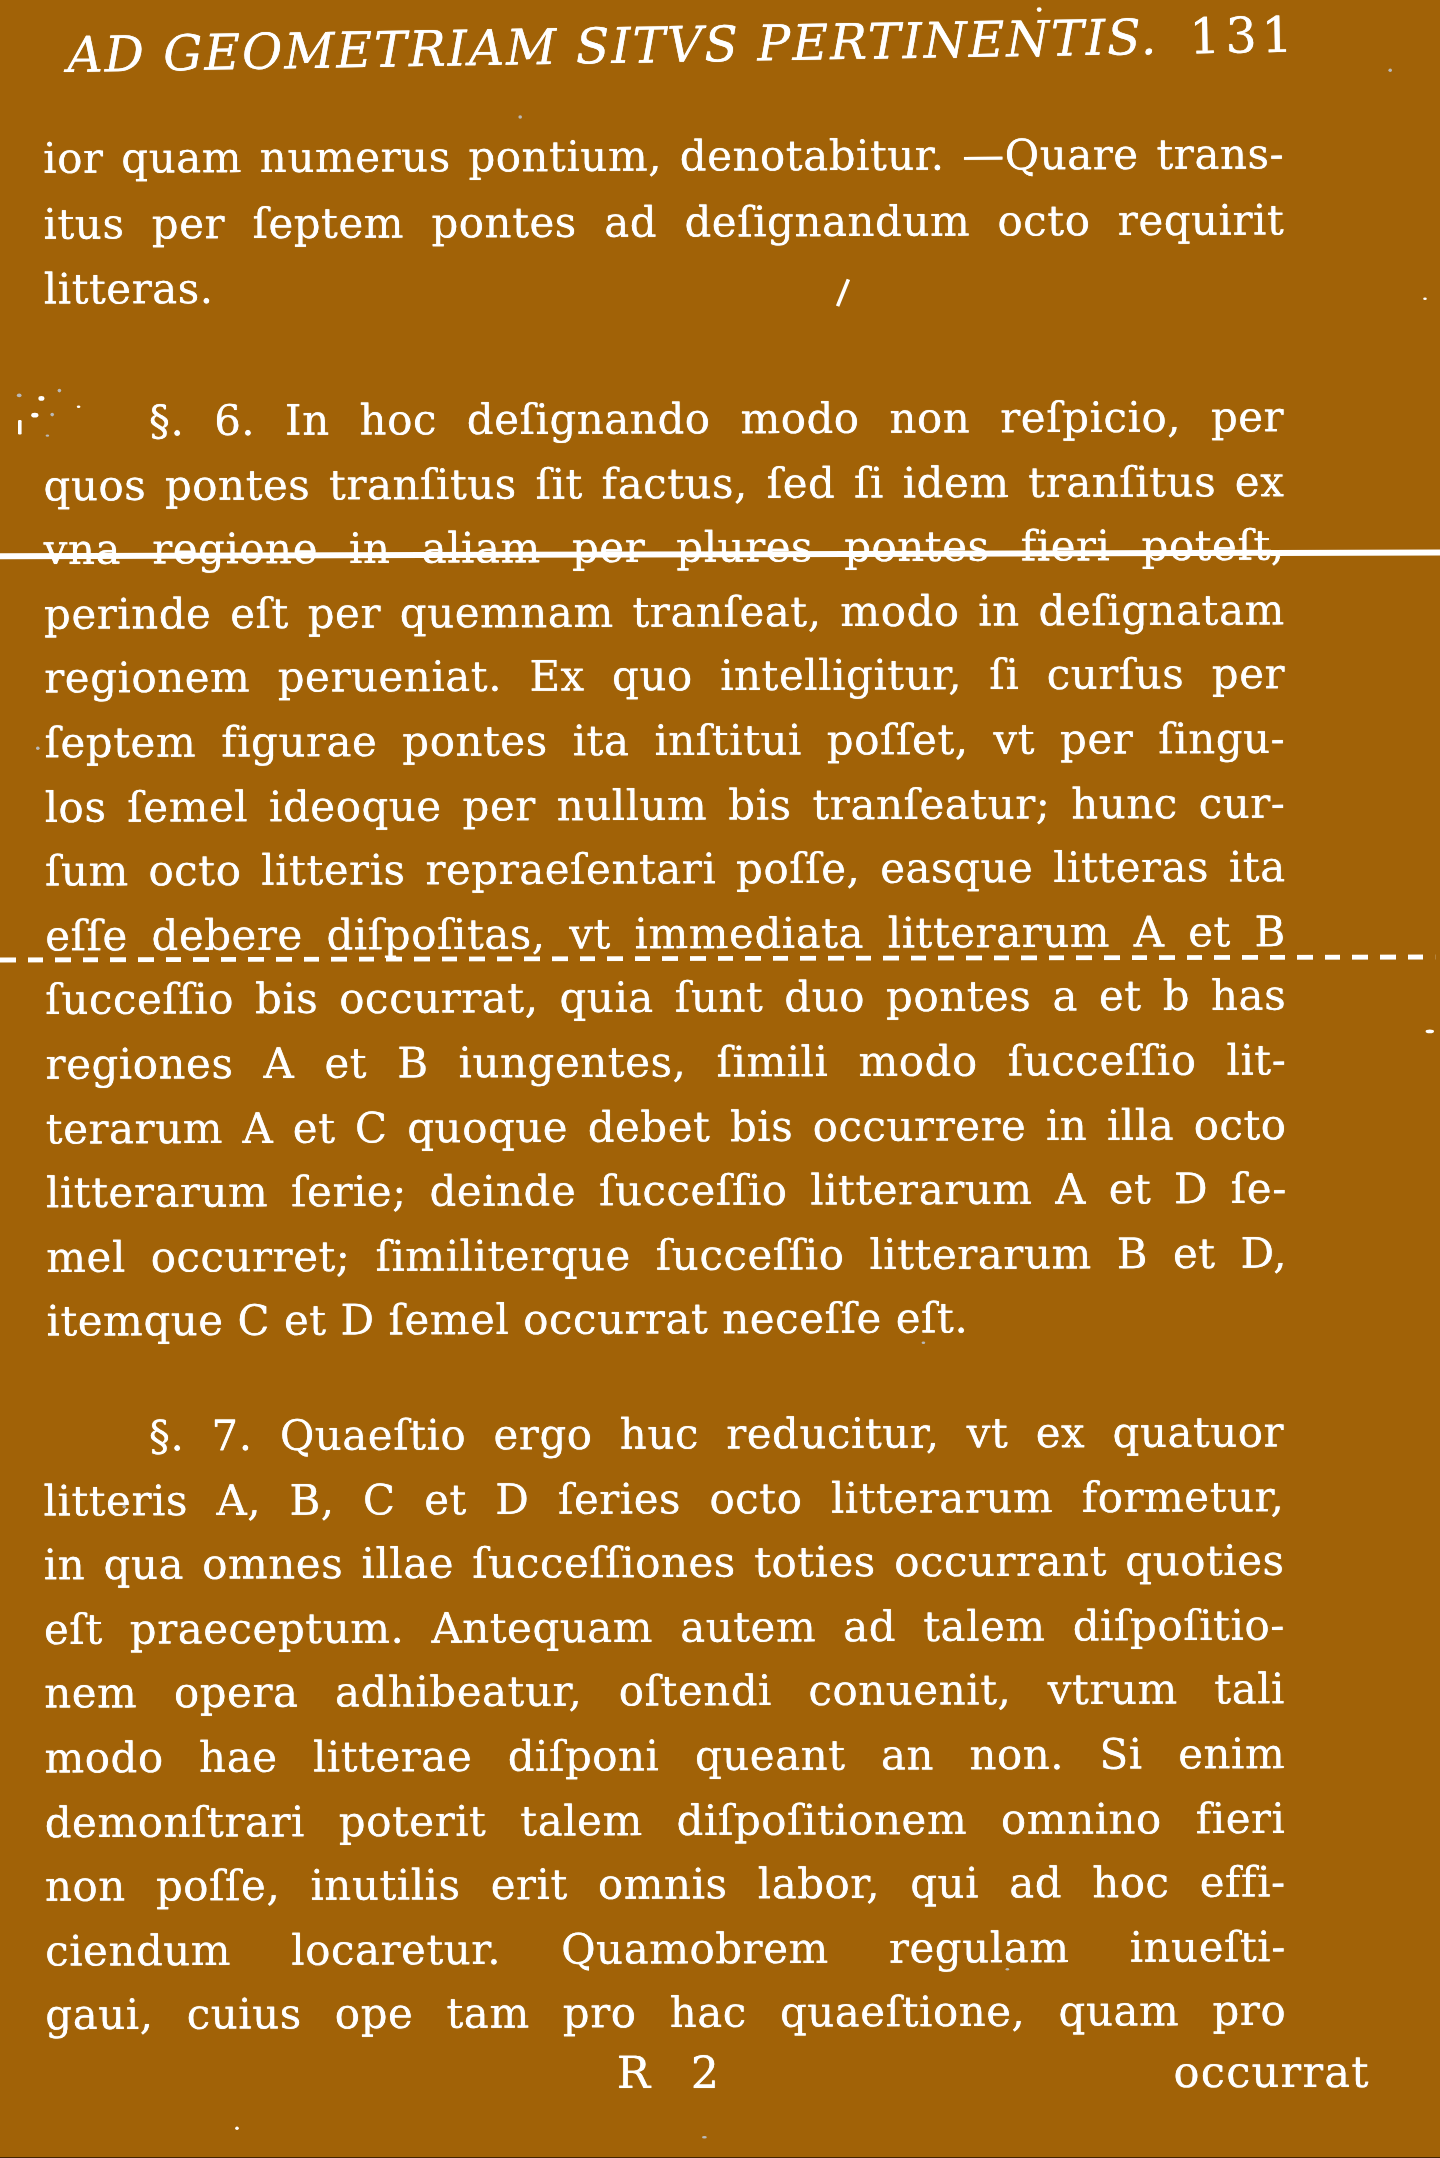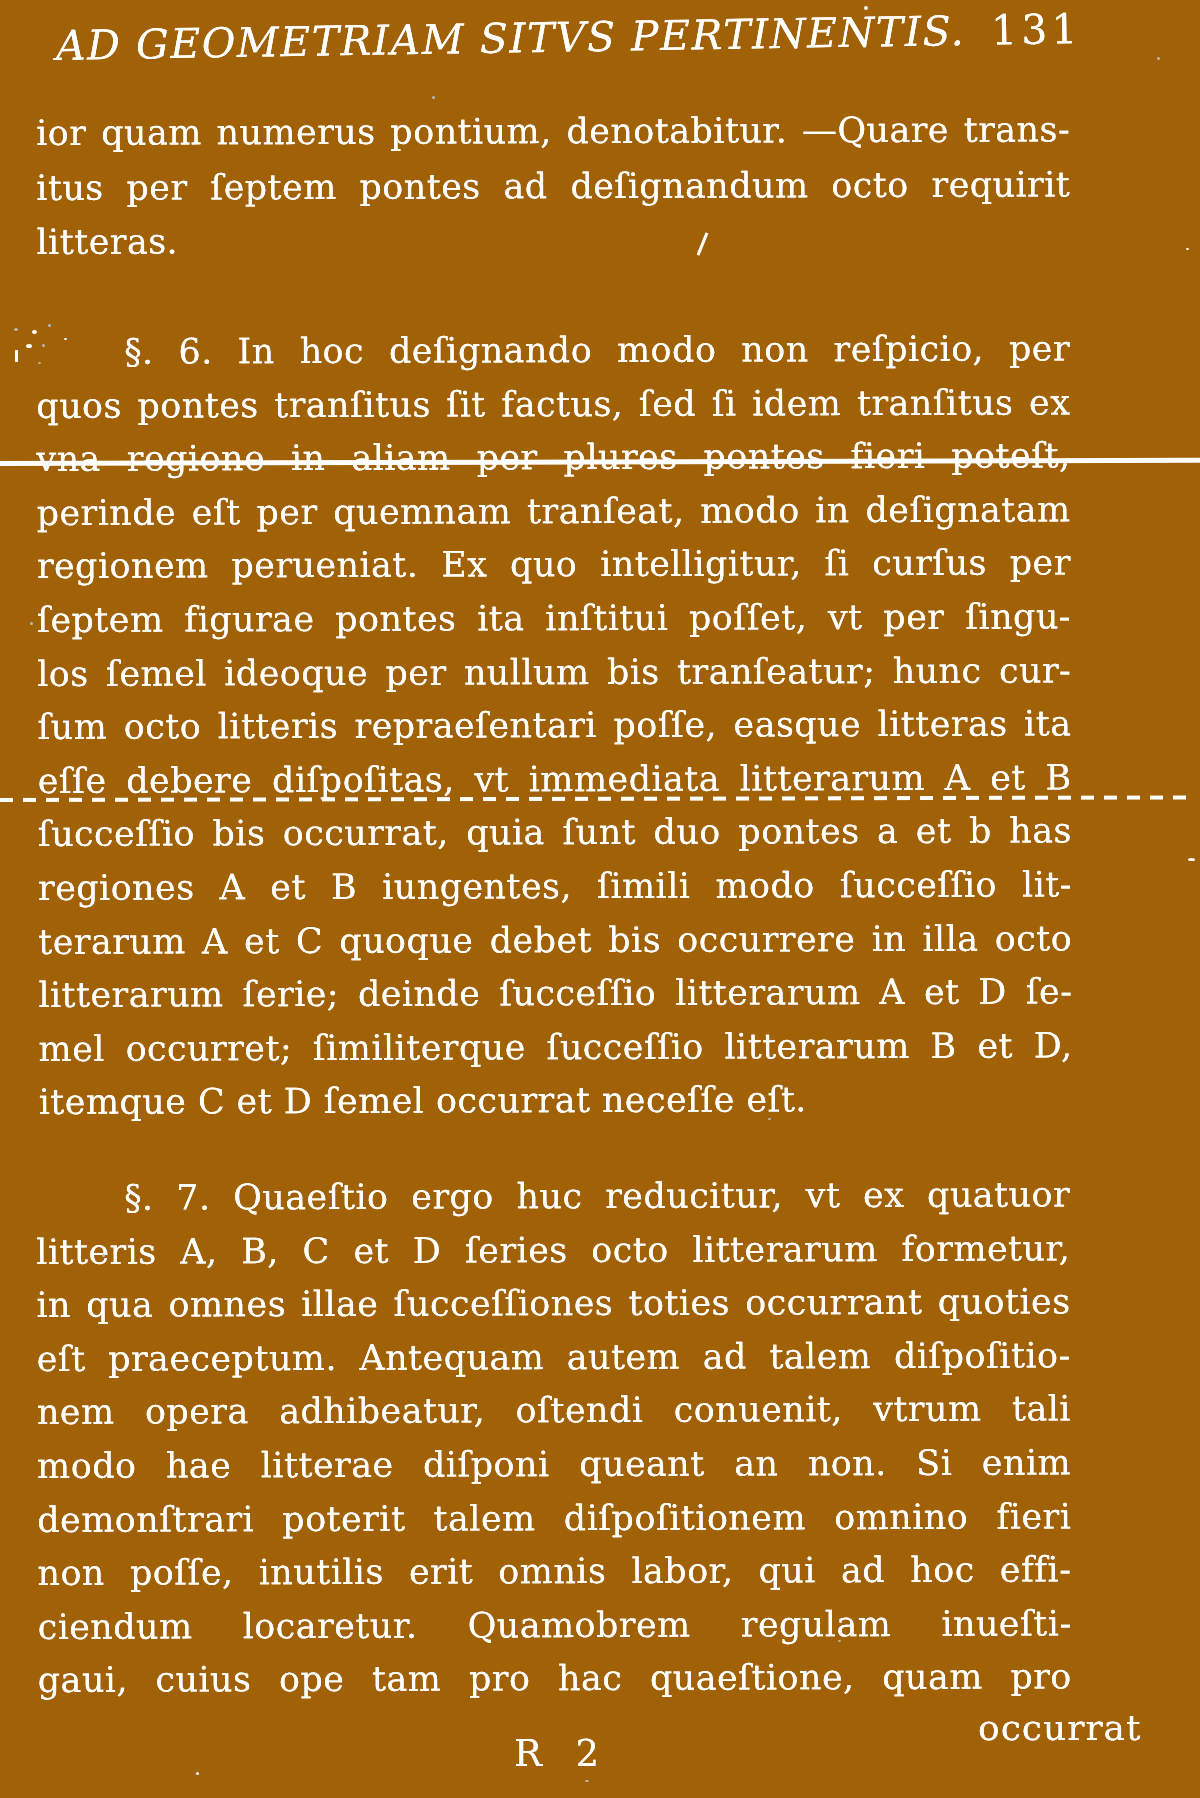--- a/index.html
+++ b/index.html
@@ -54,21 +54,20 @@
   }
   .line.last { text-align-last: left; }
   .line.indent { text-indent: 88px; }
   .footer-sig {
     position: absolute;
     left: 514px;
     top: 1706px;
     font-size: 37px;
     word-spacing: 22px;
     text-shadow: 0 0 0.6px #fff;
-    margin-top: 26px;
   }
   .catchword {
     position: absolute;
     left: 978px;
     top: 1707px;
     font-size: 36px;
     letter-spacing: 1px;
     text-shadow: 0 0 0.6px #fff;
   }
   

